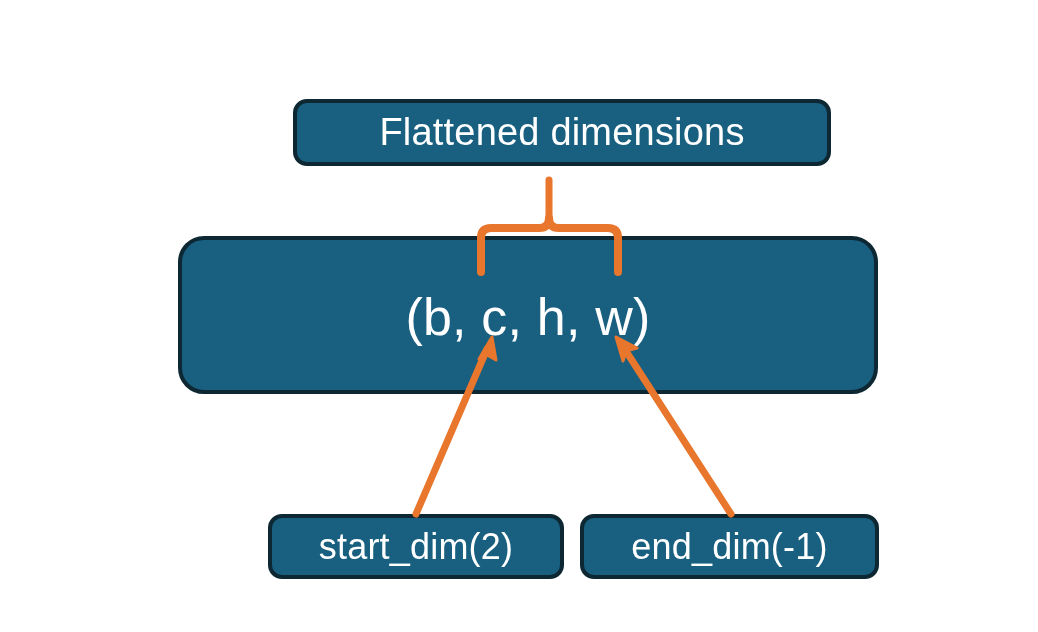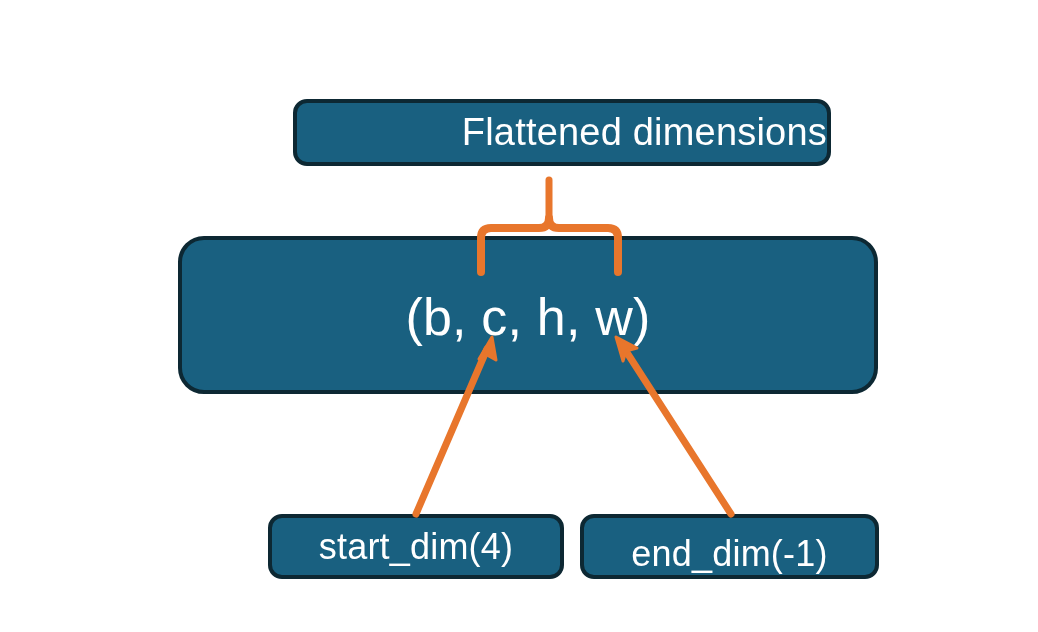--- a/index.html
+++ b/index.html
@@ -40,21 +40,20 @@
 
   
   #node-flattened {
     left: 293px;
     top: 99px;
     width: 538px;
     height: 67px;
     border-radius: 14px;
     font-size: 38px;
     font-weight: 400;
-    justify-content: flex-end;
   }
 
   
   #node-tuple {
     left: 178px;
     top: 218px;
     width: 700px;
     height: 158px;
     border-radius: 26px;
     font-size: 52px;
@@ -75,21 +74,20 @@
     border-radius: 14px;
     font-size: 36px;
   }
   #node-end-dim {
     left: 580px;
     top: 514px;
     width: 299px;
     height: 65px;
     border-radius: 14px;
     font-size: 36px;
-    align-items: flex-end;
   }
 
   .overlay-svg {
     position: absolute;
     left: 0;
     top: 0;
     width: 1038px;
     height: 632px;
     pointer-events: none;
   }
@@ -103,21 +101,21 @@
 
   <div class="node" id="node-flattened">
     <span>Flattened dimensions</span>
   </div>
 
   <div class="node" id="node-tuple">
     <span class="tuple-text">(b, c, h, w)</span>
   </div>
 
   <div class="node" id="node-start-dim">
-    <span>start_dim(4)</span>
+    <span>start_dim(2)</span>
   </div>
 
   <div class="node" id="node-end-dim">
     <span>end_dim(-1)</span>
   </div>
 
   <svg class="overlay-svg" id="svg-connectors" viewBox="0 0 1038 632">
 
     <path d="M 481 272
              L 481 238

